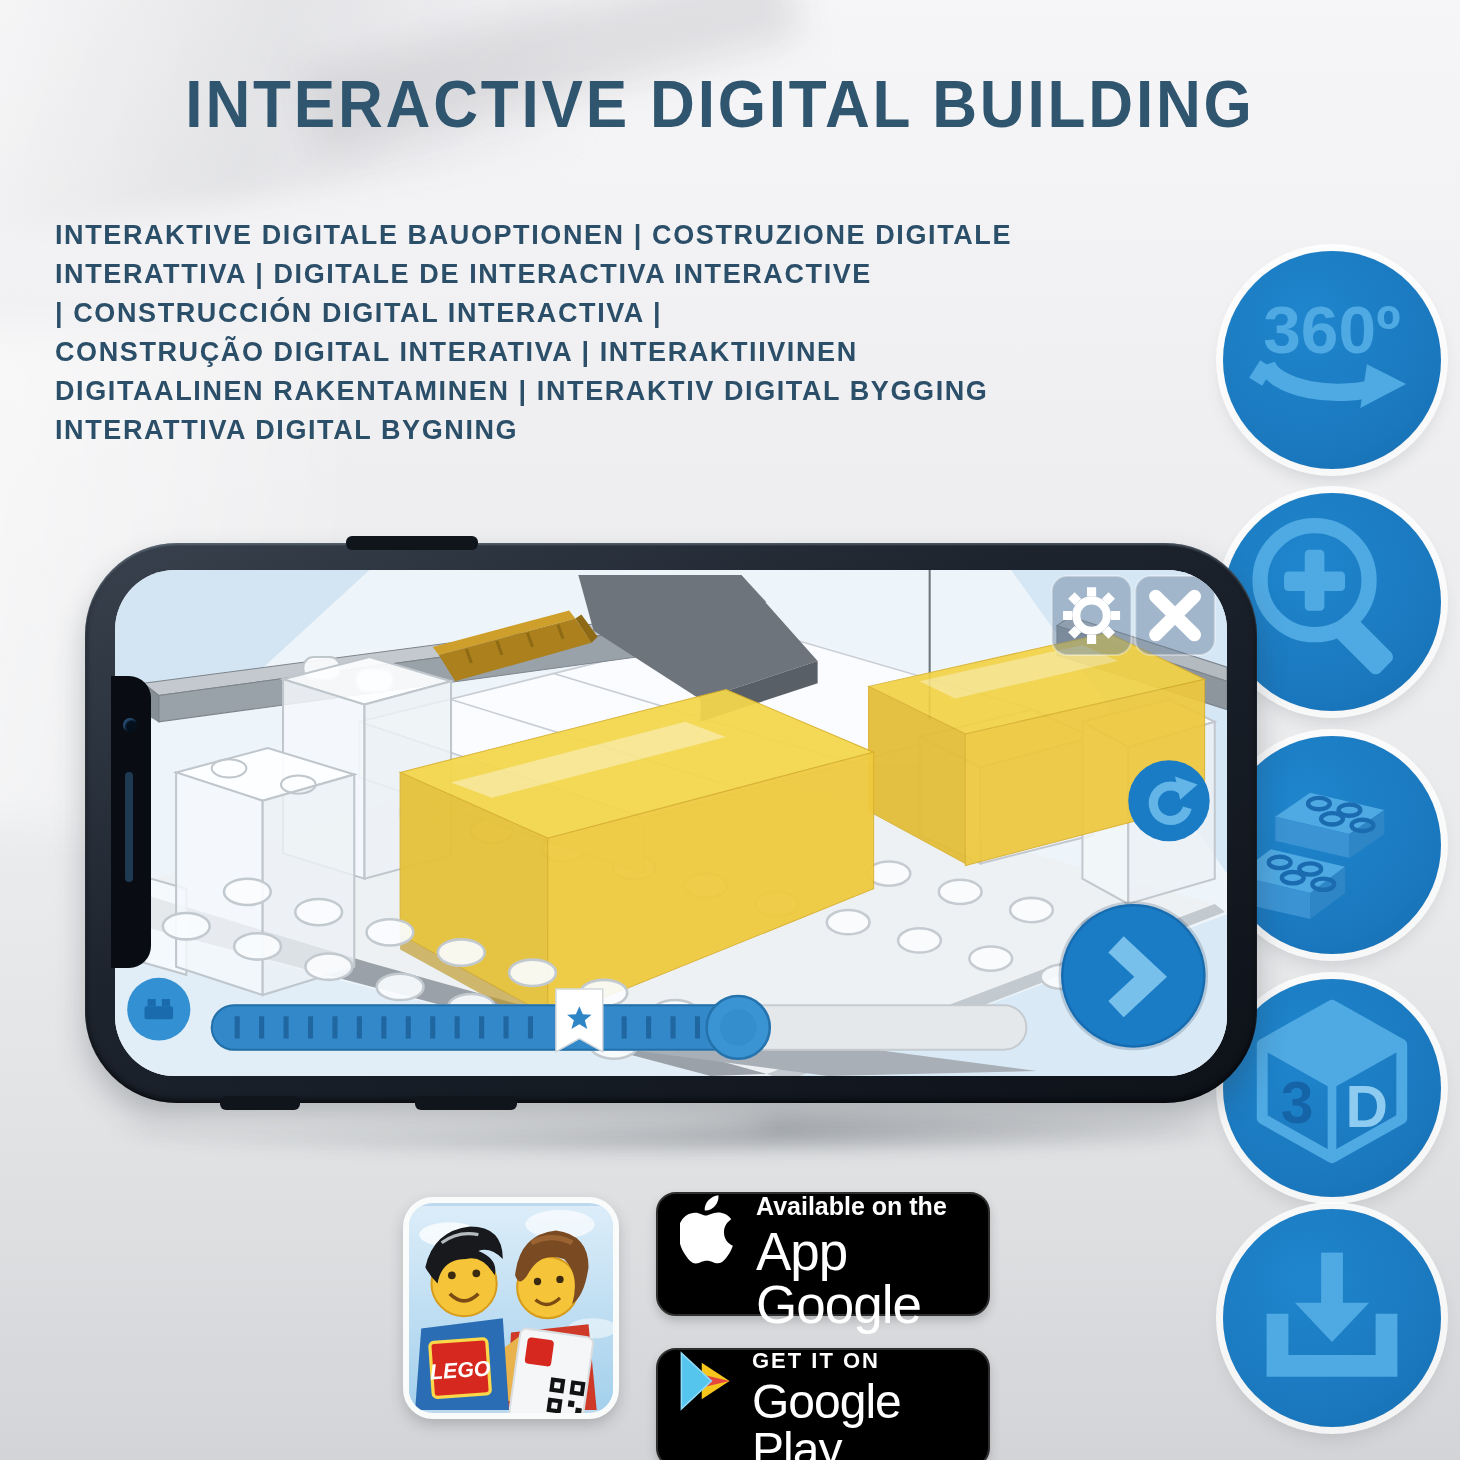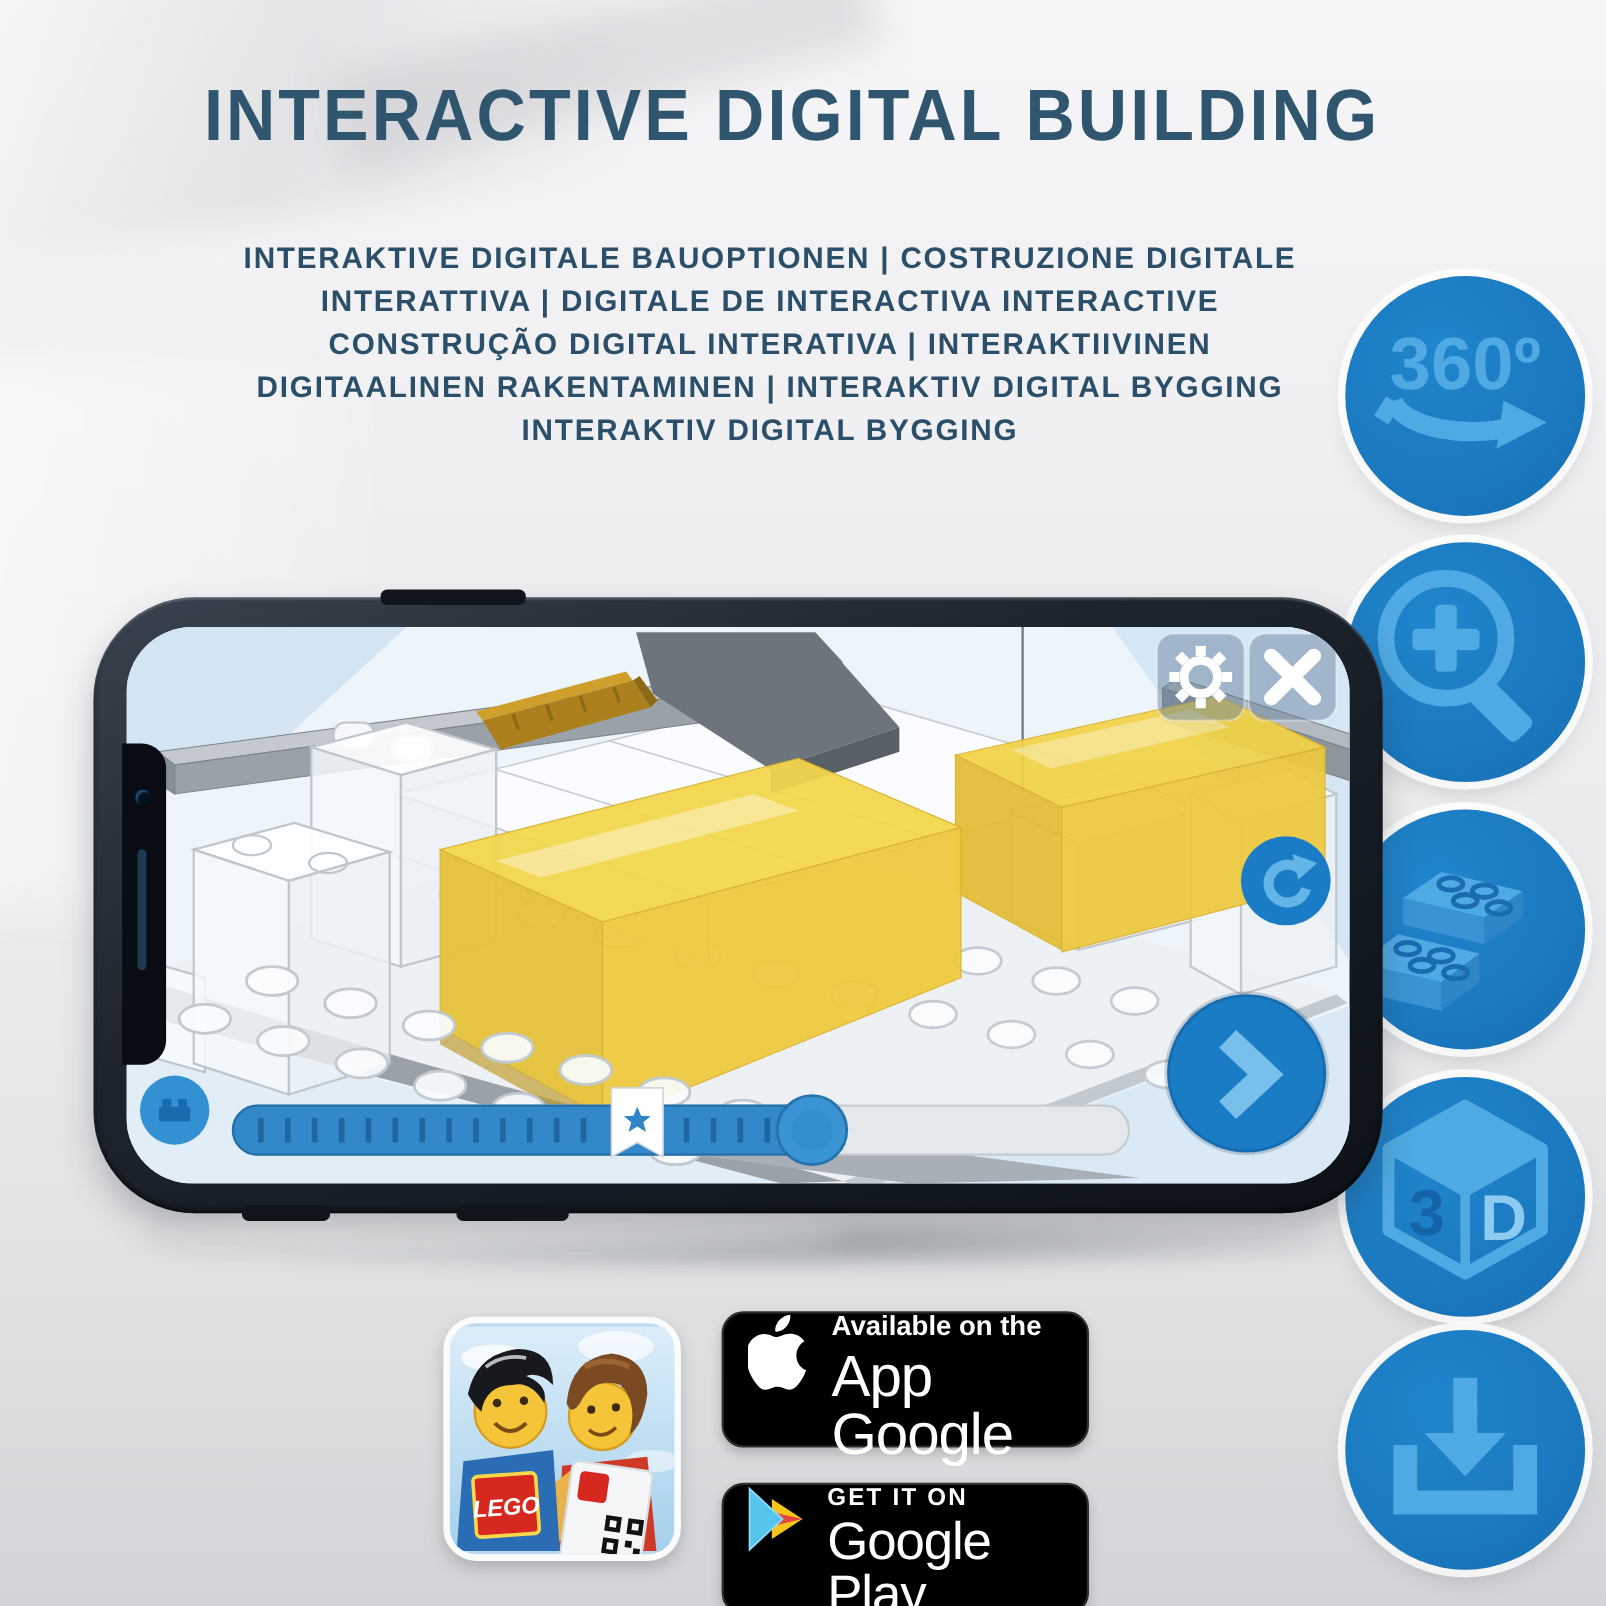--- a/index.html
+++ b/index.html
@@ -12,21 +12,21 @@
   .marble{position:absolute;pointer-events:none;}
   .marble.m1{left:-120px;top:-60px;width:700px;height:260px;background:linear-gradient(115deg,rgba(255,255,255,.9),rgba(205,206,210,.45) 55%,rgba(255,255,255,0));transform:rotate(-8deg);filter:blur(14px);}
   .marble.m2{left:300px;top:10px;width:500px;height:90px;background:rgba(190,191,196,.4);transform:rotate(-14deg);filter:blur(18px);}
   .marble.m3{left:-80px;top:330px;width:420px;height:500px;background:linear-gradient(100deg,rgba(255,255,255,.65),rgba(210,211,215,0));filter:blur(22px);}
 
   .page-title{
     position:absolute;left:0;top:66px;width:1440px;text-align:center;margin:0;
     font-size:66px;font-weight:800;letter-spacing:3px;color:#30566f;
     transform:scaleX(.94);transform-origin:center;
   }
-  .subtitle{position:absolute;left:55px;top:216px;width:1290px;text-align:center;color:#2b4e69;}
+  .subtitle{position:absolute;left:55px;top:216px;width:1290px;color:#2b4e69;}
   .sub-line{display:block;font-size:27px;font-weight:700;letter-spacing:1.6px;line-height:39px;}
 
   
   .feat-circle{
     position:absolute;left:1223px;width:218px;height:218px;border-radius:50%;
     background:radial-gradient(circle at 38% 32%,#1f86cd,#1a77bd 70%,#156aab);
     box-shadow:0 0 0 7px rgba(255,255,255,.82),0 10px 18px rgba(60,70,80,.18);
     z-index:1;
   }
   .feat-circle svg{width:100%;height:100%;display:block;}
@@ -82,23 +82,24 @@
 <div class="canvas">
   <div class="marble m1"></div>
   <div class="marble m2"></div>
   <div class="marble m3"></div>
 
   <h1 class="page-title">INTERACTIVE DIGITAL BUILDING</h1>
 
   <div class="subtitle">
     <span class="sub-line">INTERAKTIVE DIGITALE BAUOPTIONEN | COSTRUZIONE DIGITALE</span>
     <span class="sub-line">INTERATTIVA | DIGITALE DE INTERACTIVA INTERACTIVE</span>
+    <span class="sub-line">| CONSTRUCCIÓN DIGITAL INTERACTIVA |</span>
     <span class="sub-line">CONSTRUÇÃO DIGITAL INTERATIVA | INTERAKTIIVINEN</span>
     <span class="sub-line">DIGITAALINEN RAKENTAMINEN | INTERAKTIV DIGITAL BYGGING</span>
-    <span class="sub-line">INTERAKTIV DIGITAL BYGGING</span>
+    <span class="sub-line">INTERATTIVA DIGITAL BYGNING</span>
   </div>
 
   <div class="feat-circle" style="top:251px">
     <svg viewBox="0 0 100 100">
       <text x="50" y="47" text-anchor="middle" font-family="Liberation Sans,sans-serif" font-size="31" font-weight="bold" fill="#4fa9e2">360º</text>
       <path d="M20,52 A33,15 0 0 0 72,62" fill="none" stroke="#4fa9e2" stroke-width="8"></path>
       <polygon points="66,52 84,61 63,72" fill="#4fa9e2"></polygon>
       <path d="M20,52 l-5,8" stroke="#4fa9e2" stroke-width="7" fill="none"></path>
     </svg>
   </div>

